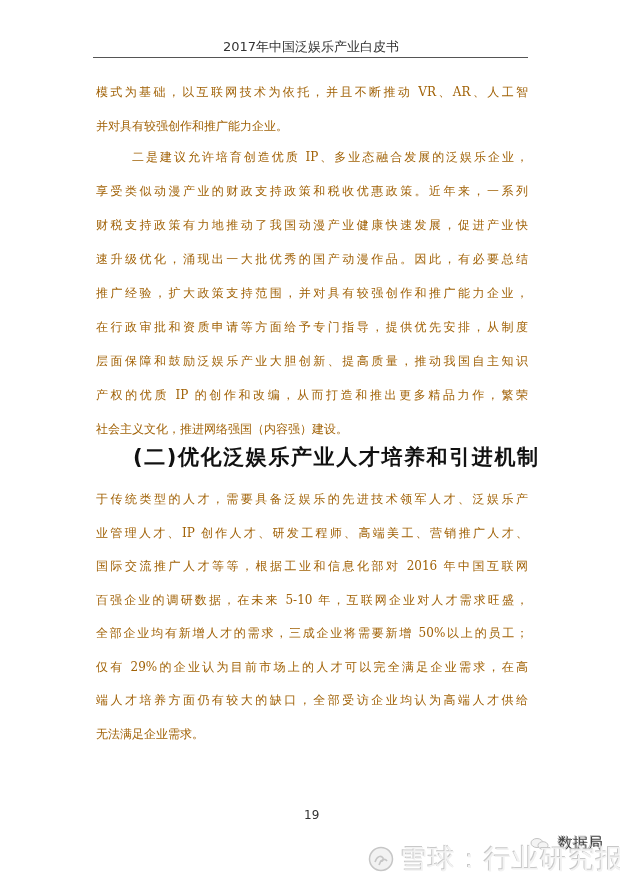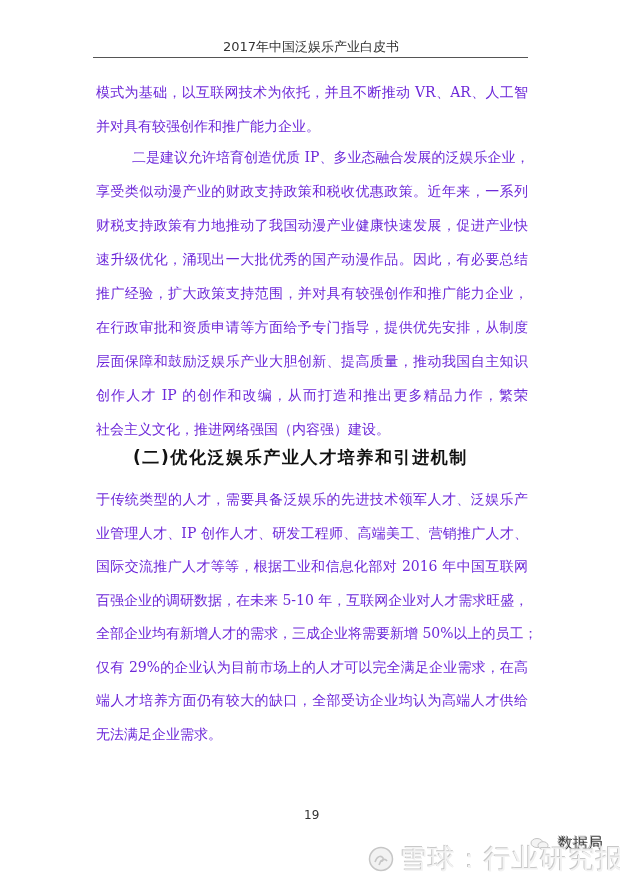--- a/index.html
+++ b/index.html
@@ -34,46 +34,46 @@
     height: 0;
     border-top: 1.3px solid #555;
   }
   .body-block {
     position: absolute;
     left: 96px;
     width: 432px;
   }
   .line {
     display: block;
-    font-size: 14px;
+    font-size: 12px;
     height: 34px;
     line-height: 34px;
     text-align: justify;
     text-align-last: justify;
     white-space: nowrap;
     overflow: visible;
-    color: #6d28d9;
+    color: #a16207;
   }
   .line.last {
     text-align-last: left;
   }
   .line.indent {
     padding-left: 36px;
   }
   #para1 { top: 75px; }
   #para2 { top: 140px; }
   #para3 { top: 483px; }
   #para3 .line { height: 33.5px; line-height: 33.5px; }
   .section-heading {
     position: absolute;
     left: 133px;
     top: 444px;
     font-family: "DejaVu Sans", "Liberation Sans", sans-serif;
     font-weight: bold;
-    font-size: 17px;
+    font-size: 21px;
     letter-spacing: 1.6px;
     color: #111;
     line-height: 26px;
     white-space: nowrap;
   }
   .page-number {
     position: absolute;
     left: 304px;
     top: 808px;
     font-family: "DejaVu Sans", "Liberation Sans", sans-serif;
@@ -130,21 +130,21 @@
 </div>
 
 <div class="body-block" id="para2">
   <span class="line indent">二是建议允许培育创造优质 IP、多业态融合发展的泛娱乐企业，</span>
   <span class="line">享受类似动漫产业的财政支持政策和税收优惠政策。近年来，一系列</span>
   <span class="line">财税支持政策有力地推动了我国动漫产业健康快速发展，促进产业快</span>
   <span class="line">速升级优化，涌现出一大批优秀的国产动漫作品。因此，有必要总结</span>
   <span class="line">推广经验，扩大政策支持范围，并对具有较强创作和推广能力企业，</span>
   <span class="line">在行政审批和资质申请等方面给予专门指导，提供优先安排，从制度</span>
   <span class="line">层面保障和鼓励泛娱乐产业大胆创新、提高质量，推动我国自主知识</span>
-  <span class="line">创作人才 IP 的创作和改编，从而打造和推出更多精品力作，繁荣</span>
+  <span class="line">产权的优质 IP 的创作和改编，从而打造和推出更多精品力作，繁荣</span>
   <span class="line last">社会主义文化，推进网络强国（内容强）建设。</span>
 </div>
 
 <div class="section-heading">(二)优化泛娱乐产业人才培养和引进机制</div>
 
 <div class="body-block" id="para3">
   <span class="line">于传统类型的人才，需要具备泛娱乐的先进技术领军人才、泛娱乐产</span>
   <span class="line">业管理人才、IP 创作人才、研发工程师、高端美工、营销推广人才、</span>
   <span class="line">国际交流推广人才等等，根据工业和信息化部对 2016 年中国互联网</span>
   <span class="line">百强企业的调研数据，在未来 5-10 年，互联网企业对人才需求旺盛，</span>

